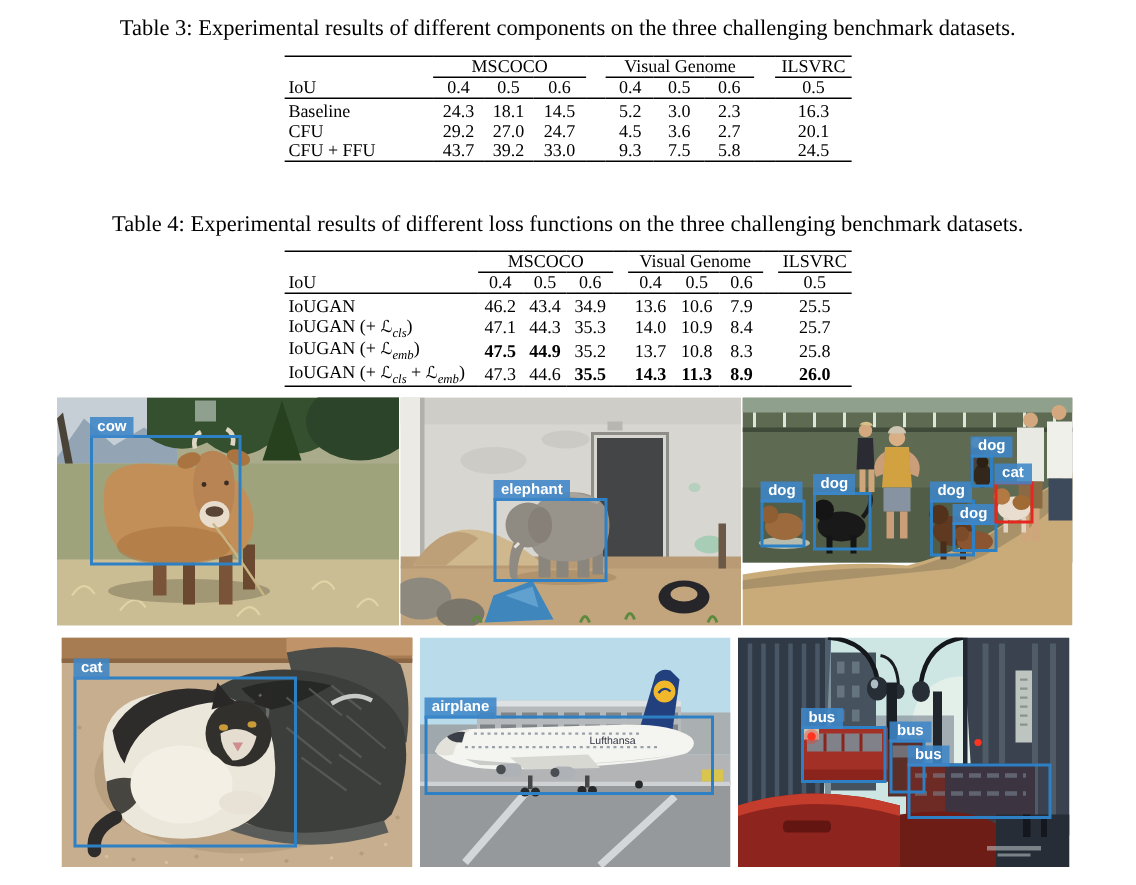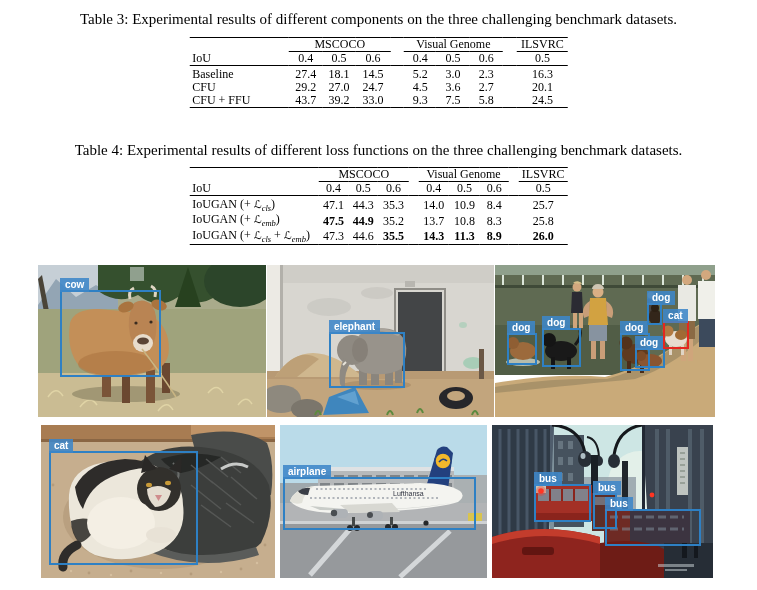--- a/index.html
+++ b/index.html
@@ -61,21 +61,21 @@
           <td class="num sub">0.4</td>
           <td class="num sub">0.5</td>
           <td class="num sub">0.6</td>
           <td class="sub"></td>
           <td class="num sub">0.5</td>
         </tr>
       </thead>
       <tbody>
         <tr>
           <td class="lbl">Baseline</td>
-          <td class="num">27.4</td>
+          <td class="num">24.3</td>
           <td class="num">18.1</td>
           <td class="num">14.5</td>
           <td></td>
           <td class="num">5.2</td>
           <td class="num">3.0</td>
           <td class="num">2.3</td>
           <td></td>
           <td class="num">16.3</td>
         </tr>
         <tr>
@@ -135,20 +135,32 @@
           <td class="num sub">0.6</td>
           <td class="sub"></td>
           <td class="num sub">0.4</td>
           <td class="num sub">0.5</td>
           <td class="num sub">0.6</td>
           <td class="sub"></td>
           <td class="num sub">0.5</td>
         </tr>
       </thead>
       <tbody>
+        <tr>
+          <td class="lbl">IoUGAN</td>
+          <td class="num">46.2</td>
+          <td class="num">43.4</td>
+          <td class="num">34.9</td>
+          <td></td>
+          <td class="num">13.6</td>
+          <td class="num">10.6</td>
+          <td class="num">7.9</td>
+          <td></td>
+          <td class="num">25.5</td>
+        </tr>
         <tr>
           <td class="lbl">IoUGAN (+ <span class="scriptL">ℒ</span><sub>cls</sub>)</td>
           <td class="num">47.1</td>
           <td class="num">44.3</td>
           <td class="num">35.3</td>
           <td></td>
           <td class="num">14.0</td>
           <td class="num">10.9</td>
           <td class="num">8.4</td>
           <td></td>

